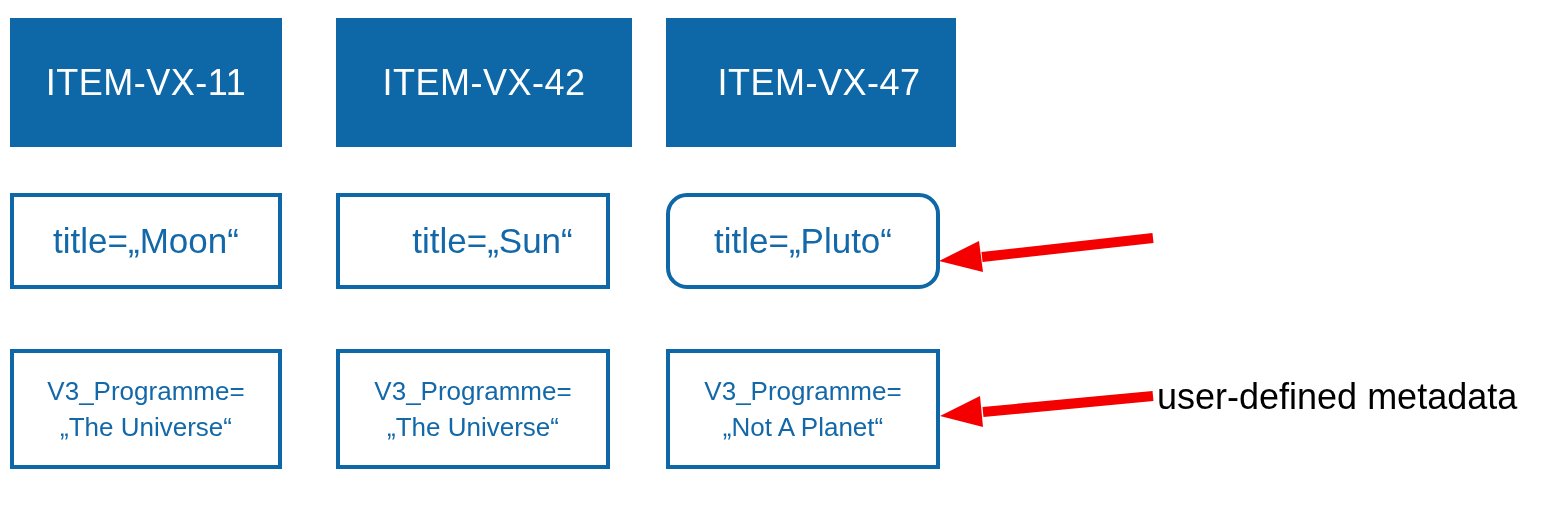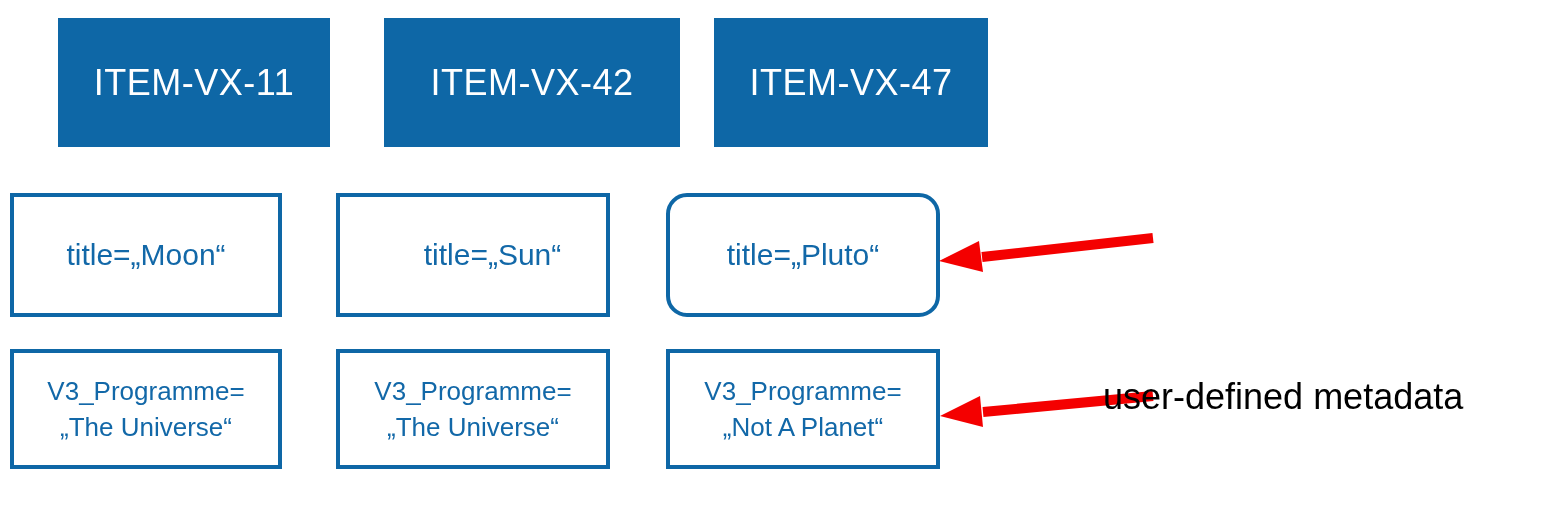--- a/index.html
+++ b/index.html
@@ -20,38 +20,37 @@
     position: absolute;
     top: 18px;
     height: 129px;
     background: var(--blue, #0E67A6);
     color: #ffffff;
     font-size: 36px;
     display: flex;
     align-items: center;
     justify-content: center;
     letter-spacing: 0.5px;
-    margin-left: 48px;
   }
   .meta-box {
     position: absolute;
     background: #ffffff;
     border: 4px solid var(--blue, #0E67A6);
     color: var(--text_blue, #1268A8);
     display: flex;
     flex-direction: column;
     align-items: center;
     justify-content: center;
     text-align: center;
     box-sizing: border-box;
   }
   .title-box {
     top: 193px;
-    height: 124px;
-    font-size: 30px;
+    height: 96px;
+    font-size: 35px;
   }
   .prog-box {
     top: 349px;
     height: 120px;
     font-size: 26px;
     line-height: 36px;
   }
   .annotation {
     position: absolute;
     color: var(--label_text, #000000);
@@ -88,36 +87,36 @@
     <div class="meta-box title-box" style="left:336px; width:274px;padding-left:39px;">
       <span>title=„Sun“</span>
     </div>
     <div class="meta-box prog-box" style="left:336px; width:274px;">
       <span>V3_Programme=</span>
       <span>„The Universe“</span>
     </div>
   </div>
 
   <div class="col">
-    <div class="header-box" style="left:666px; width:274px;">ITEM-VX-47</div>
+    <div class="header-box" style="left:666px; width:274px;padding-left:16px;">ITEM-VX-47</div>
     <div class="meta-box title-box" style="left:666px; width:274px;border-radius:21px;">
       <span>title=„Pluto“</span>
     </div>
     <div class="meta-box prog-box" style="left:666px; width:274px;">
       <span>V3_Programme=</span>
       <span>„Not A Planet“</span>
     </div>
   </div>
 
   <svg class="arrow-layer" viewBox="0 0 1545 528" xmlns="http://www.w3.org/2000/svg">
     <g>
       <line x1="1153" y1="238" x2="982" y2="257" stroke="#F40000" stroke-width="10"></line>
       <polygon points="939,261 979,241 983,272" fill="#F40000"></polygon>
     </g>
     <g>
       <line x1="1153" y1="396" x2="983" y2="412" stroke="#F40000" stroke-width="10"></line>
       <polygon points="940,416 980,396 983,427" fill="#F40000"></polygon>
     </g>
   </svg>
 
-  <div class="annotation" style="left:1103px; top:375px;">user-defined metadata</div>
+  <div class="annotation" style="left:1157px; top:375px;">user-defined metadata</div>
 
 </div>
 
 </body></html>

